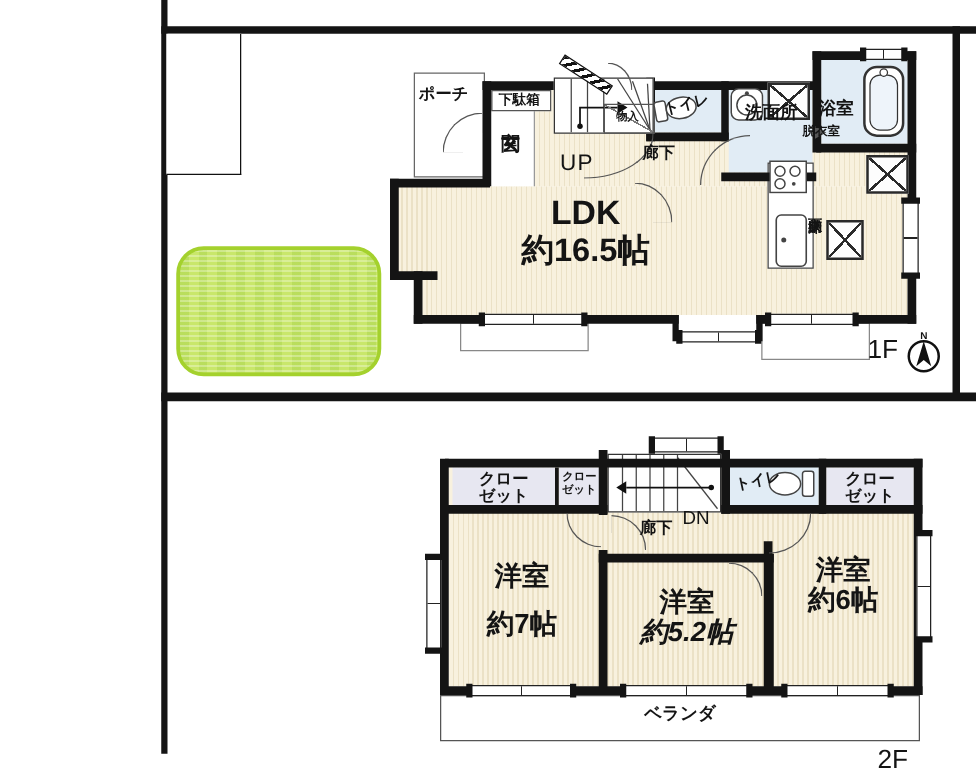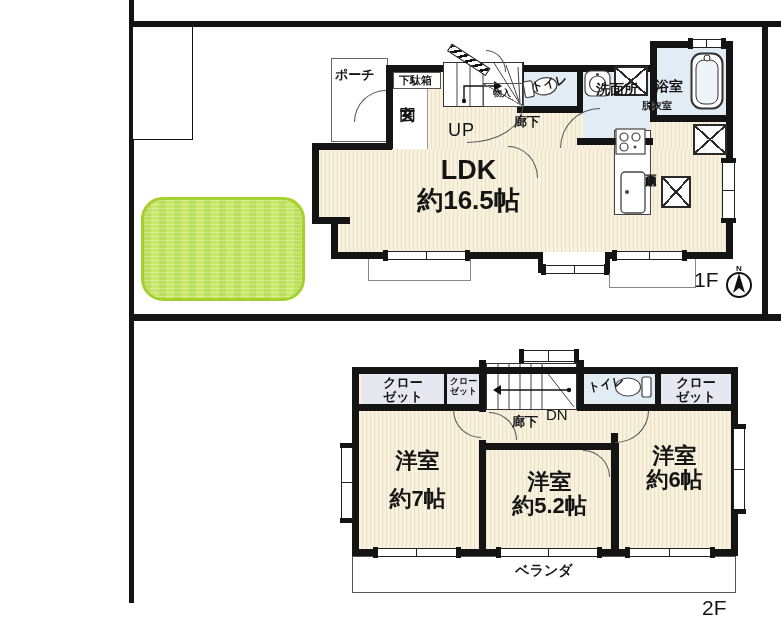--- a/index.html
+++ b/index.html
@@ -247,21 +247,21 @@
     </div>
     <div class="label" style="left:588px;top:378px;font-size:12px;font-weight:600;transform:rotate(-12deg);">トイレ</div>
     <div class="label" style="left:546px;top:407px;font-size:15px;">DN</div>
     <div class="label" style="left:512px;top:415px;font-size:13px;font-weight:600;">廊下</div>
     <div class="label center" style="left:355px;top:449px;width:125px;">
       <span style="font-size:22px;font-weight:700;">洋室</span>
       <span style="font-size:22px;font-weight:700;margin-top:14px;">約7帖</span>
     </div>
     <div class="label center" style="left:486px;top:470px;width:127px;">
       <span style="font-size:22px;font-weight:700;">洋室</span>
-      <span style="font-size:22px;font-weight:700;">約5.2帖</span>
+      <span style="font-size:22px;font-weight:700;font-style:italic;">約5.2帖</span>
     </div>
     <div class="label center" style="left:618px;top:444px;width:113px;">
       <span style="font-size:22px;font-weight:700;">洋室</span>
       <span style="font-size:22px;font-weight:700;">約6帖</span>
     </div>
     <div class="label" style="left:352px;top:563px;width:384px;text-align:center;font-size:14px;font-weight:600;">ベランダ</div>
     <div class="label" style="left:702px;top:596px;font-size:21px;">2F</div>
   </div>
 
 </div>

